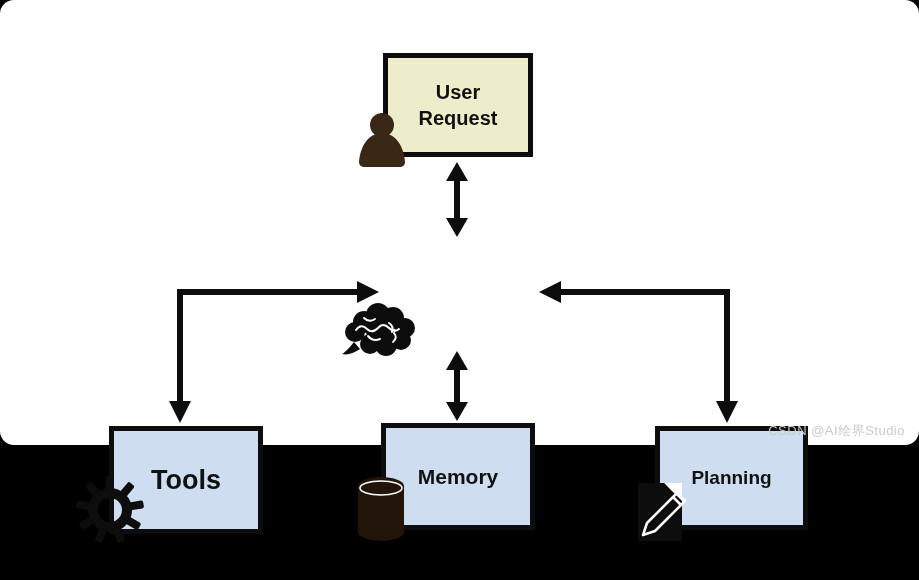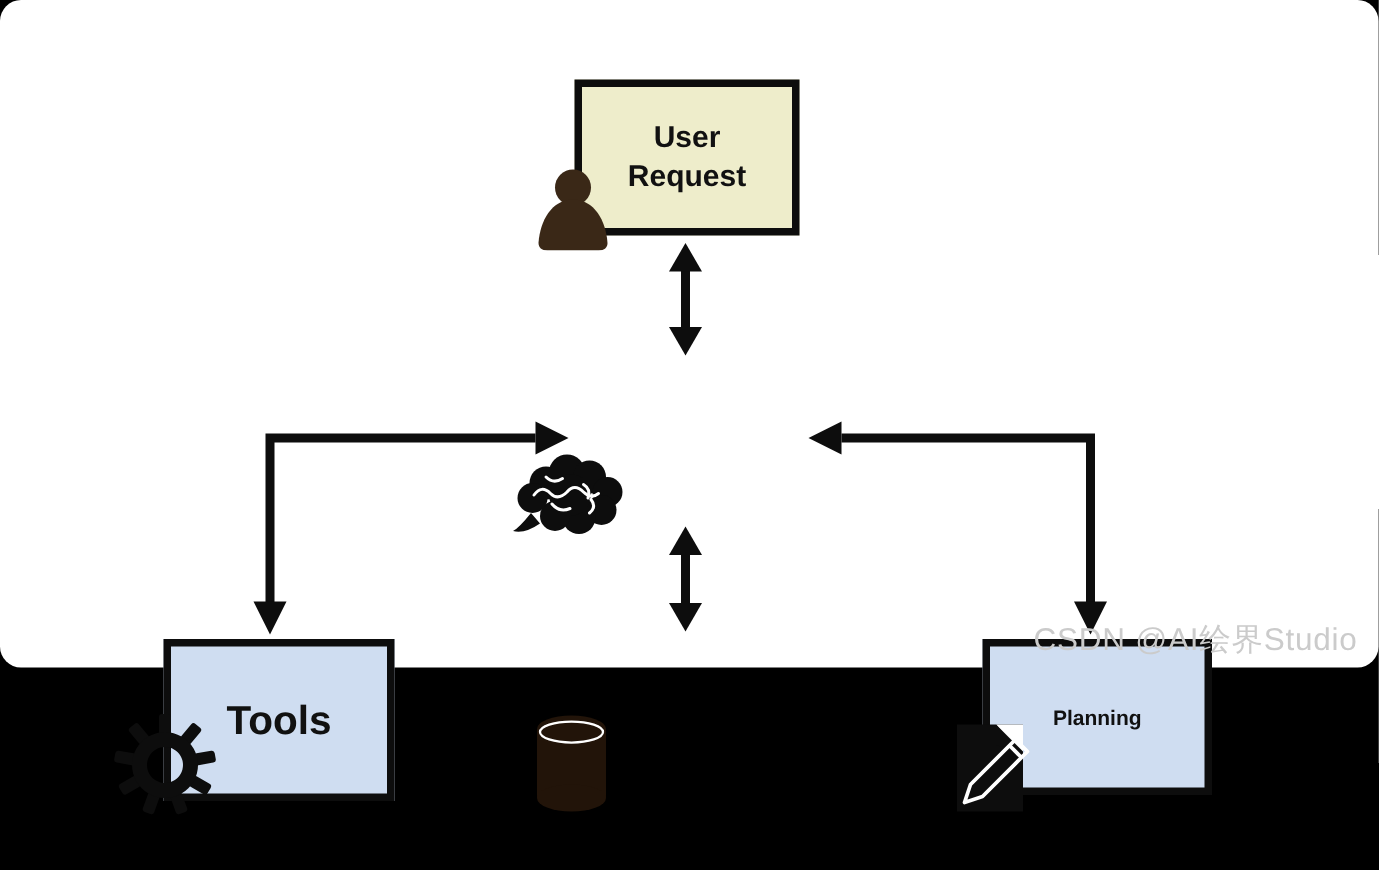--- a/index.html
+++ b/index.html
@@ -9,28 +9,28 @@
   .arrows{position:absolute;left:0;top:0;pointer-events:none;}
   .node{position:absolute;display:flex;align-items:center;justify-content:center;
     border:5px solid #0d0d0d;box-sizing:border-box;text-align:center;
     font-weight:bold;color:#111;}
   .node-user-request{left:383px;top:53px;width:150px;height:104px;background:#eeedcb;
     font-size:20px;line-height:26px;}
   .node-user-request .lbl{width:100px;}
   .node-agent{left:382px;top:240px;width:155px;height:103px;background:#d7f2eb;font-size:23px;}
   .node-tools{left:109px;top:426px;width:154px;height:108px;background:#cfddf1;font-size:27px;}
   .node-memory{left:381px;top:423px;width:154px;height:107px;background:#cfddf1;font-size:21px;}
-  .node-planning{left:655px;top:426px;width:153px;height:104px;background:#cfddf1;font-size:14px;}
+  .node-planning{left:655px;top:426px;width:153px;height:104px;background:#cfddf1;font-size:19px;}
   .icon{position:absolute;pointer-events:none;}
   .icon-person{left:353px;top:112px;}
   .icon-brain{left:342px;top:302px;}
   .icon-gear{left:76px;top:476px;}
   .icon-db{left:356px;top:476px;}
   .icon-doc{left:635px;top:478px;}
-  .watermark{position:absolute;right:14px;bottom:5px;color:#cbcbcb;font-size:21px;
+  .watermark{position:absolute;right:14px;bottom:5px;color:#cbcbcb;font-size:13px;
     letter-spacing:0.5px;}
 </style>
 </head>
 <body>
 
 <div class="canvas">
 
   <svg class="arrows" width="919" height="580" viewBox="0 0 919 580">
 
     <g stroke="#0d0d0d" fill="#0d0d0d" stroke-width="6">
@@ -56,20 +56,23 @@
       <polygon points="539,292 561,281 561,303" fill="#0d0d0d"></polygon>
       <polygon points="727,423 716,401 738,401" fill="#0d0d0d"></polygon>
     </g>
   </svg>
 
   <div class="node node-user-request">
     <span class="lbl">User Request</span>
   </div>
   <div class="node node-tools">
     <span class="lbl">Tools</span>
+  </div>
+  <div class="node node-memory">
+    <span class="lbl">Memory</span>
   </div>
   <div class="node node-planning">
     <span class="lbl">Planning</span>
   </div>
 
   <svg class="icon icon-person" width="58" height="55" viewBox="0 0 58 55">
     <g fill="#3a2817">
       <circle cx="29" cy="13" r="12"></circle>
       <path d="M29 21 C15 21 7 35 6 50 C6 53 8 55 12 55 L46 55 C50 55 52 53 52 50 C51 35 43 21 29 21 Z"></path>
     </g>

